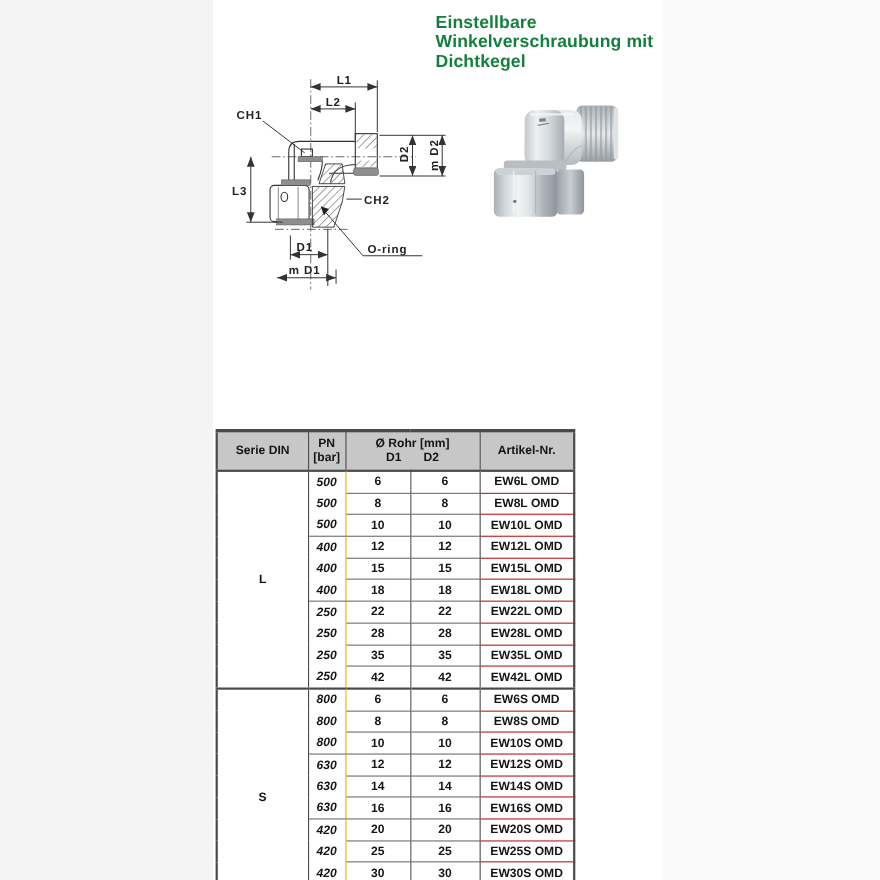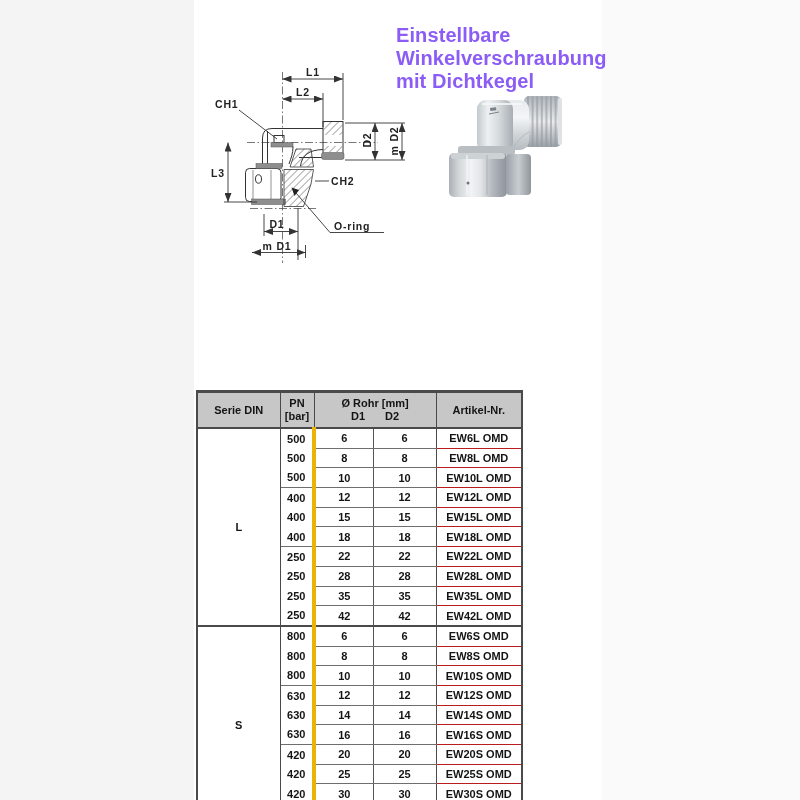--- a/index.html
+++ b/index.html
@@ -3,22 +3,22 @@
 <meta charset="utf-8">
 <style>
   html,body{margin:0;padding:0;}
   body{width:800px;height:800px;position:relative;background:#ffffff;
        font-family:"Liberation Sans","DejaVu Sans",sans-serif;overflow:hidden;}
   .margin-strip{position:absolute;top:0;height:800px;}
   .margin-left{left:0;width:194px;background:#f4f4f4;}
   .margin-right{left:602px;width:198px;background:#fafafa;}
   .content{position:absolute;left:194px;top:0;width:408px;height:800px;background:#ffffff;}
 
-  .page-title{position:absolute;left:202px;top:24px;margin:0;
-              font-size:20px;font-weight:bold;color:#8b5cf6;letter-spacing:.1px;}
+  .page-title{position:absolute;left:202px;top:12px;margin:0;
+              font-size:16px;font-weight:bold;color:#15803d;letter-spacing:.1px;}
 
   .drawing{position:absolute;left:200px;top:55px;}
   .drawing text{font-family:"Liberation Sans","DejaVu Sans",sans-serif;
                 font-size:10.5px;font-weight:bold;fill:#222;letter-spacing:.8px;}
   .ln{stroke:#333;stroke-width:1;fill:none;}
   .thin{stroke:#777;stroke-width:.8;fill:none;}
   .dim{stroke:#333;stroke-width:.9;fill:none;}
   .cl{stroke:#555;stroke-width:.8;fill:none;stroke-dasharray:8 2.5 1.5 2.5;}
   .gband{fill:#8e8e8e;stroke:#555;stroke-width:.5;}
 
@@ -27,21 +27,21 @@
   .table-wrap{position:absolute;left:196px;top:353px;}
   table.specs{border-collapse:collapse;table-layout:fixed;width:325px;
               font-size:11px;font-weight:bold;color:#141414;margin-top:37px;}
   table.specs{border:2px solid #4a4a4a;border-top-width:3px;border-bottom-width:3px;}
   table.specs thead th{background:#c7c7c7;border:1px solid #4a4a4a;border-bottom:2px solid #4a4a4a;
               padding:2px 0;font-size:11px;vertical-align:middle;height:30px;}
   .hdr-2line{display:flex;flex-direction:column;justify-content:center;line-height:13px;}
   .hdr-sub{display:flex;justify-content:center;gap:20px;line-height:13px;}
   table.specs tbody td{text-align:center;height:18.7px;padding:0;line-height:18px;}
   td.c-serie{border-right:1px solid #4a4a4a;}
-  td.c-pn{border-right:4px solid #eab308;}
+  td.c-pn{border-right:1px solid #eab308;font-style:italic;}
   td.c-pn.gend{border-bottom:1px solid #6e6e6e;}
   td.c-d1{border-right:1px solid #555;border-bottom:1px solid #6e6e6e;}
   td.c-d2{border-right:1px solid #4a4a4a;border-bottom:1px solid #6e6e6e;}
   td.c-art{border-bottom:1px solid #b91c1c;}
   tr.sec-start td{border-top:2px solid #4a4a4a;}
 </style>
 </head>
 <body>
 
 <div class="margin-strip margin-left"></div>

